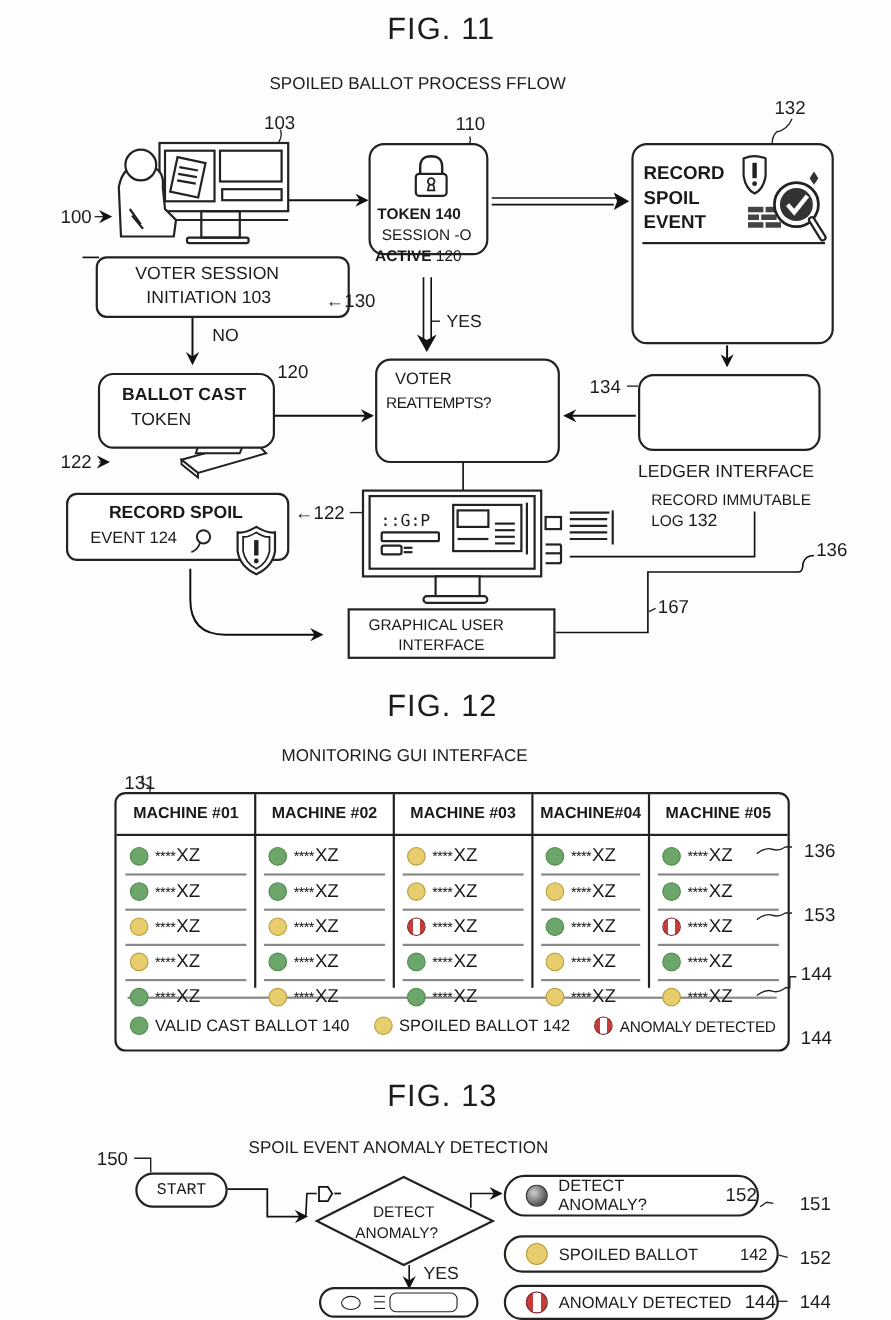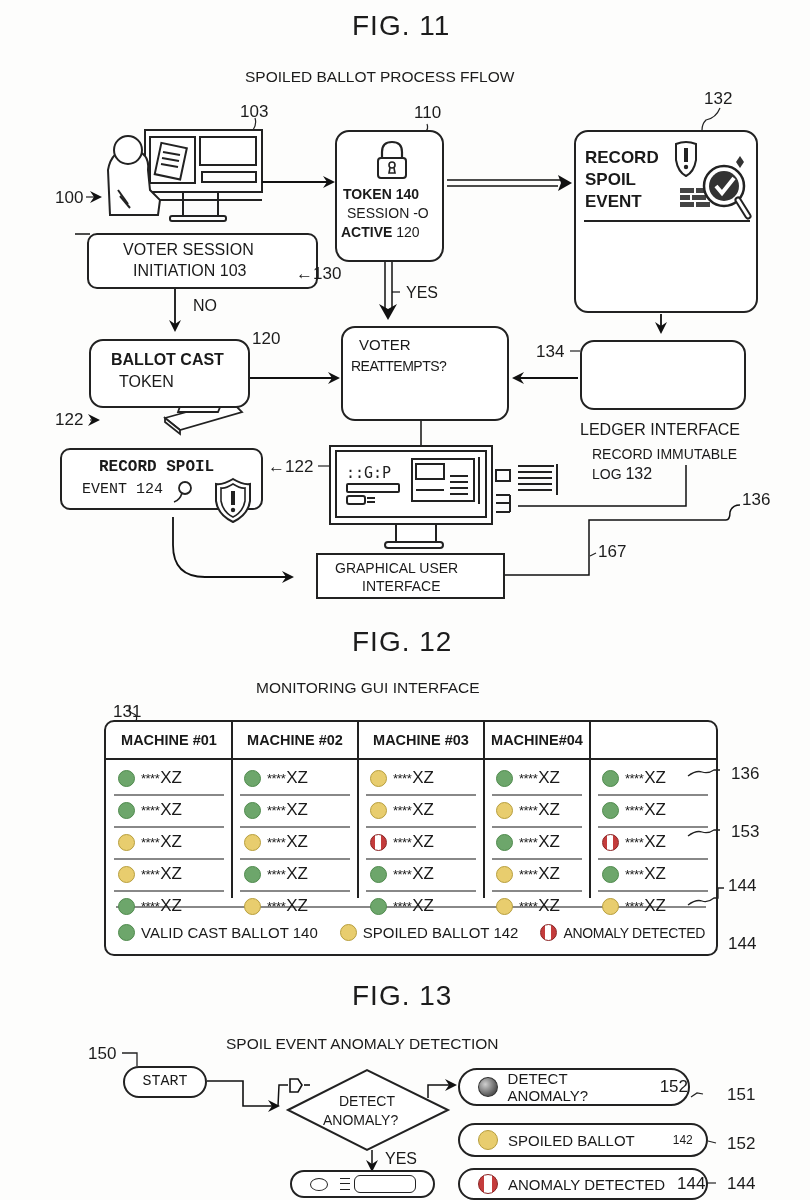--- a/index.html
+++ b/index.html
@@ -183,21 +183,21 @@
 
   <path d="M505,575 L589,575 L589,520 L726,520 Q730,520 730,512 Q732,505 740,505" stroke="#111" stroke-width="1.5" fill="none"></path>
   <line x1="590" y1="556" x2="596" y2="553" stroke="#222" stroke-width="1.2"></line>
 </svg>
 
 <div class="abs ref" style="left:240px;top:102px;">103</div>
 <div class="abs ref" style="left:414px;top:103px;">110</div>
 <div class="abs ref" style="left:704px;top:89px;">132</div>
 <div class="abs ref" style="left:55px;top:188px;">100</div>
 
-<div class="box" style="left:335px;top:130px;width:109px;height:132px;">
+<div class="box" style="left:335px;top:130px;width:109px;height:102px;">
   <svg class="abs" style="left:38px;top:8px;" width="34" height="40">
     <path d="M7,18 L7,12 Q7,2 17,2 Q27,2 27,12 L27,18" fill="none" stroke="#222" stroke-width="2.2"></path>
     <rect x="3" y="18" width="28" height="20" rx="3" fill="#fff" stroke="#222" stroke-width="2"></rect>
     <circle cx="17" cy="25" r="3" fill="none" stroke="#222" stroke-width="1.6"></circle>
     <path d="M15,28 L14,33 L20,33 L19,28" fill="none" stroke="#222" stroke-width="1.6"></path>
   </svg>
   <div class="abs t14 b" style="left:6px;top:54px;">TOKEN 140</div>
   <div class="abs t14" style="left:10px;top:73px;">SESSION -O</div>
   <div class="abs t14" style="left:4px;top:92px;">
     <span class="b">ACTIVE</span>
@@ -252,21 +252,21 @@
   <div class="abs t15" style="left:16px;top:8px;">VOTER</div>
   <div class="abs t14" style="left:8px;top:30px;letter-spacing:-0.5px;">REATTEMPTS?</div>
 </div>
 
 <div class="box" style="left:580px;top:340px;width:166px;height:70px;"></div>
 <div class="abs ref" style="left:536px;top:342px;">134</div>
 <div class="abs t16" style="left:580px;top:421px;">LEDGER INTERFACE</div>
 <div class="abs t14" style="left:592px;top:446px;">RECORD IMMUTABLE</div>
 <div class="abs t14" style="left:592px;top:465px;"><span>LOG</span> <span class="t16">132</span></div>
 
-<div class="box" style="left:60px;top:448px;width:203px;height:62px;border-radius:10px;font-family:Liberation Mono, monospace;">
+<div class="box" style="left:60px;top:448px;width:203px;height:62px;border-radius:10px;">
   <div class="abs b t16" style="left:37px;top:8px;">RECORD SPOIL</div>
   <div class="abs t15" style="left:20px;top:31px;">EVENT 124</div>
   <svg class="abs" style="left:110px;top:30px;" width="22" height="26">
     <circle cx="13" cy="8" r="6" fill="none" stroke="#222" stroke-width="1.8"></circle>
     <path d="M10,13 Q8,20 2,22" fill="none" stroke="#222" stroke-width="1.6"></path>
   </svg>
 </div>
 <svg class="abs" style="left:213px;top:477px;" width="40" height="48">
   <path d="M20,2 Q10,8 3,7 L3,24 Q5,38 20,45 Q35,38 37,24 L37,7 Q30,8 20,2 Z" fill="#fff" stroke="#222" stroke-width="2"></path>
   <path d="M20,7 Q12,12 8,11 L8,24 Q10,35 20,40 Q30,35 32,24 L32,11 Q28,12 20,7 Z" fill="none" stroke="#222" stroke-width="1.6"></path>
@@ -422,20 +422,21 @@
       <span class="dot spoiled"></span>
       <span class="stars">****</span>
       <span>XZ</span>
     </div>
     <div class="row-line" style="left: 386px; width: 90px; top: 168px;"></div>
     <div class="cell" style="left: 390px; top: 168px;">
       <span class="dot spoiled"></span>
       <span class="stars">****</span>
       <span>XZ</span>
     </div>
+    <div class="col-head" style="left: 484px; width: 126px;">MACHINE #05</div>
     <div class="col-div" style="left: 483px;"></div>
     <div class="cell" style="left: 496px; top: 40px;">
       <span class="dot valid"></span>
       <span class="stars">****</span>
       <span>XZ</span>
     </div>
     <div class="row-line" style="left: 492px; width: 110px; top: 72px;"></div>
     <div class="cell" style="left: 496px; top: 72px;">
       <span class="dot valid"></span>
       <span class="stars">****</span>
@@ -509,21 +510,21 @@
 <div class="pill" style="left:458px;top:1068px;width:232px;height:38px;">
   <span class="dot gray"></span>
   <span>DETECT ANOMALY?</span>
   <span style="margin-left:12px;font-size:17px">152</span>
 </div>
 <div class="abs ref" style="left:727px;top:1085px;">151</div>
 
 <div class="pill" style="left:458px;top:1123px;width:250px;height:34px;">
   <span class="dot spoiled"></span>
   <span>SPOILED BALLOT</span>
-  <span style="margin-left:38px;font-size:12px">142</span>
+  <span style="margin-left:38px;font-size:15px">142</span>
 </div>
 <div class="abs ref" style="left:727px;top:1134px;">152</div>
 
 <div class="pill" style="left:458px;top:1168px;width:250px;height:32px;">
   <span class="dot anomaly"></span>
   <span>ANOMALY DETECTED</span>
   <span style="margin-left:12px;font-size:17px">144</span>
 </div>
 <div class="abs ref" style="left:727px;top:1174px;">144</div>
 

